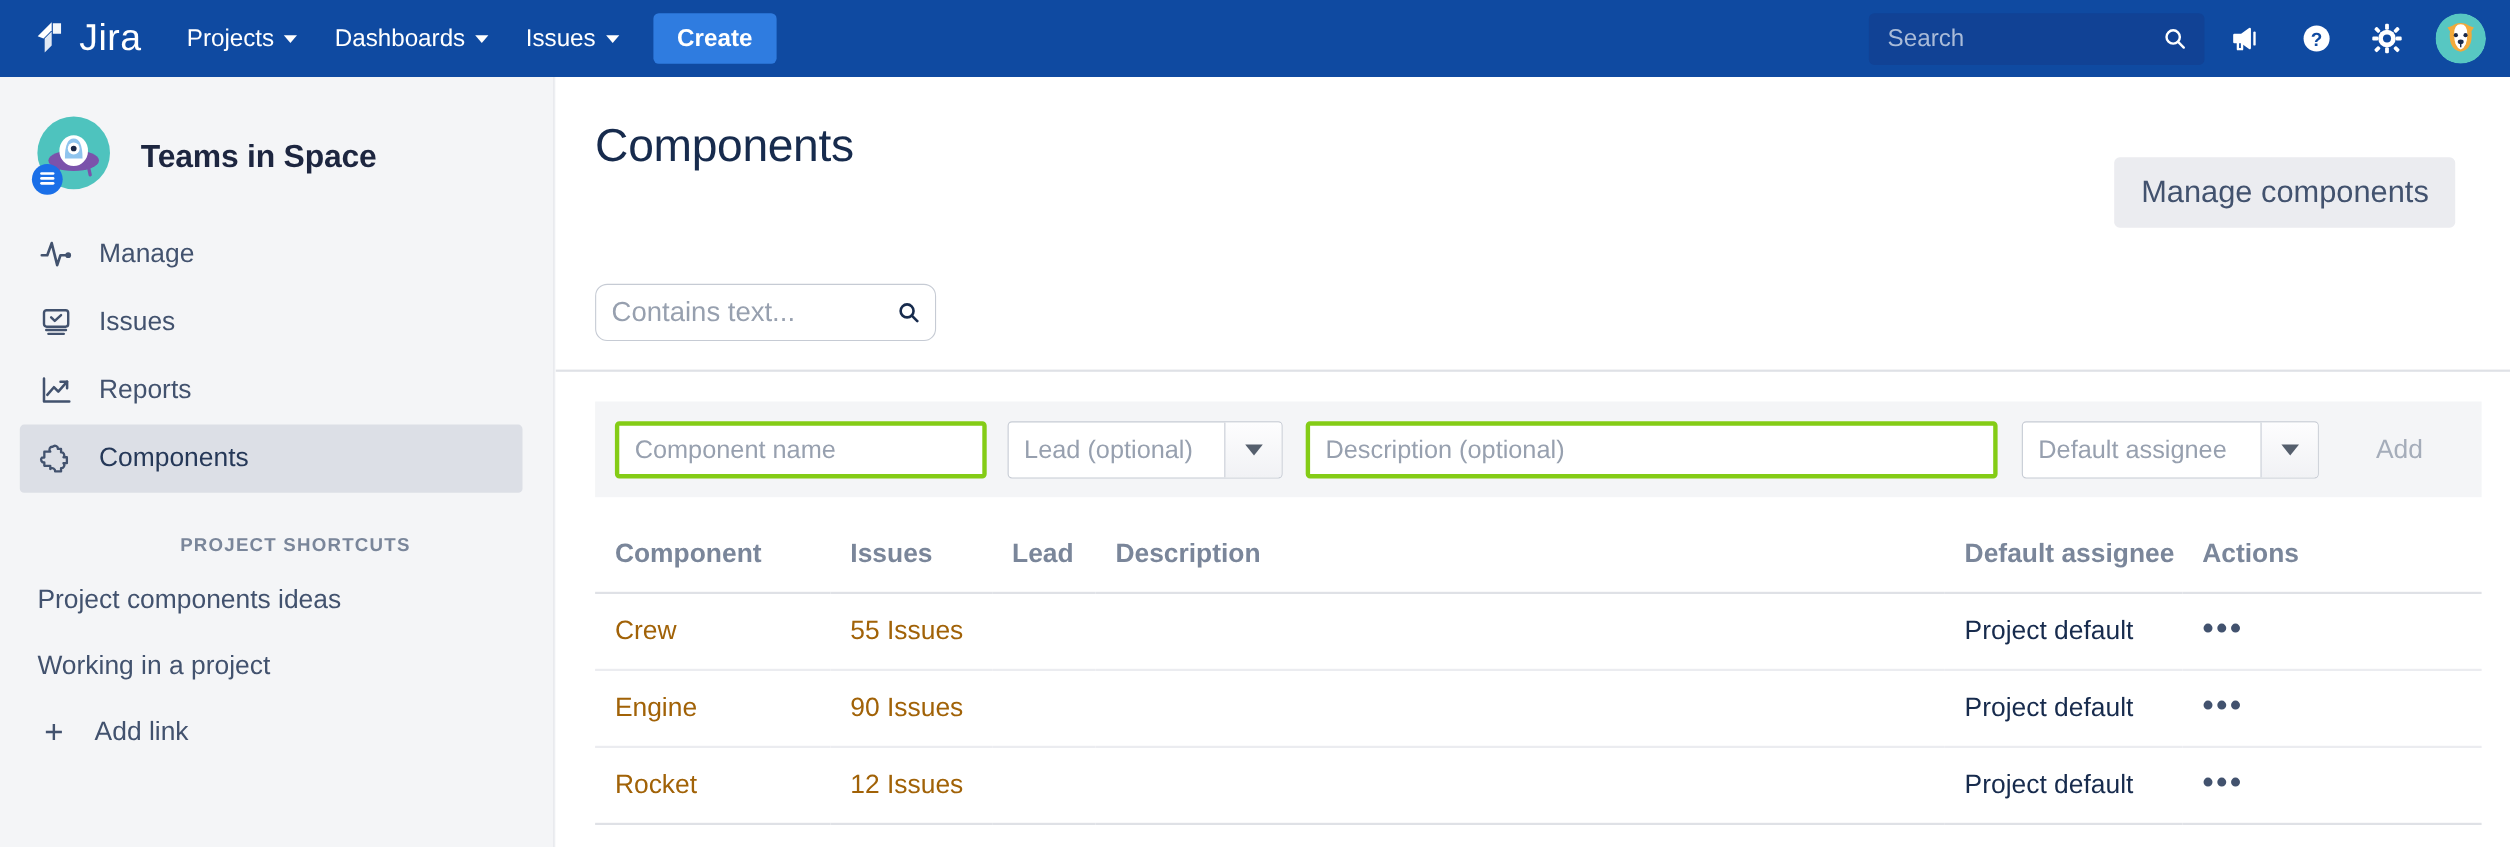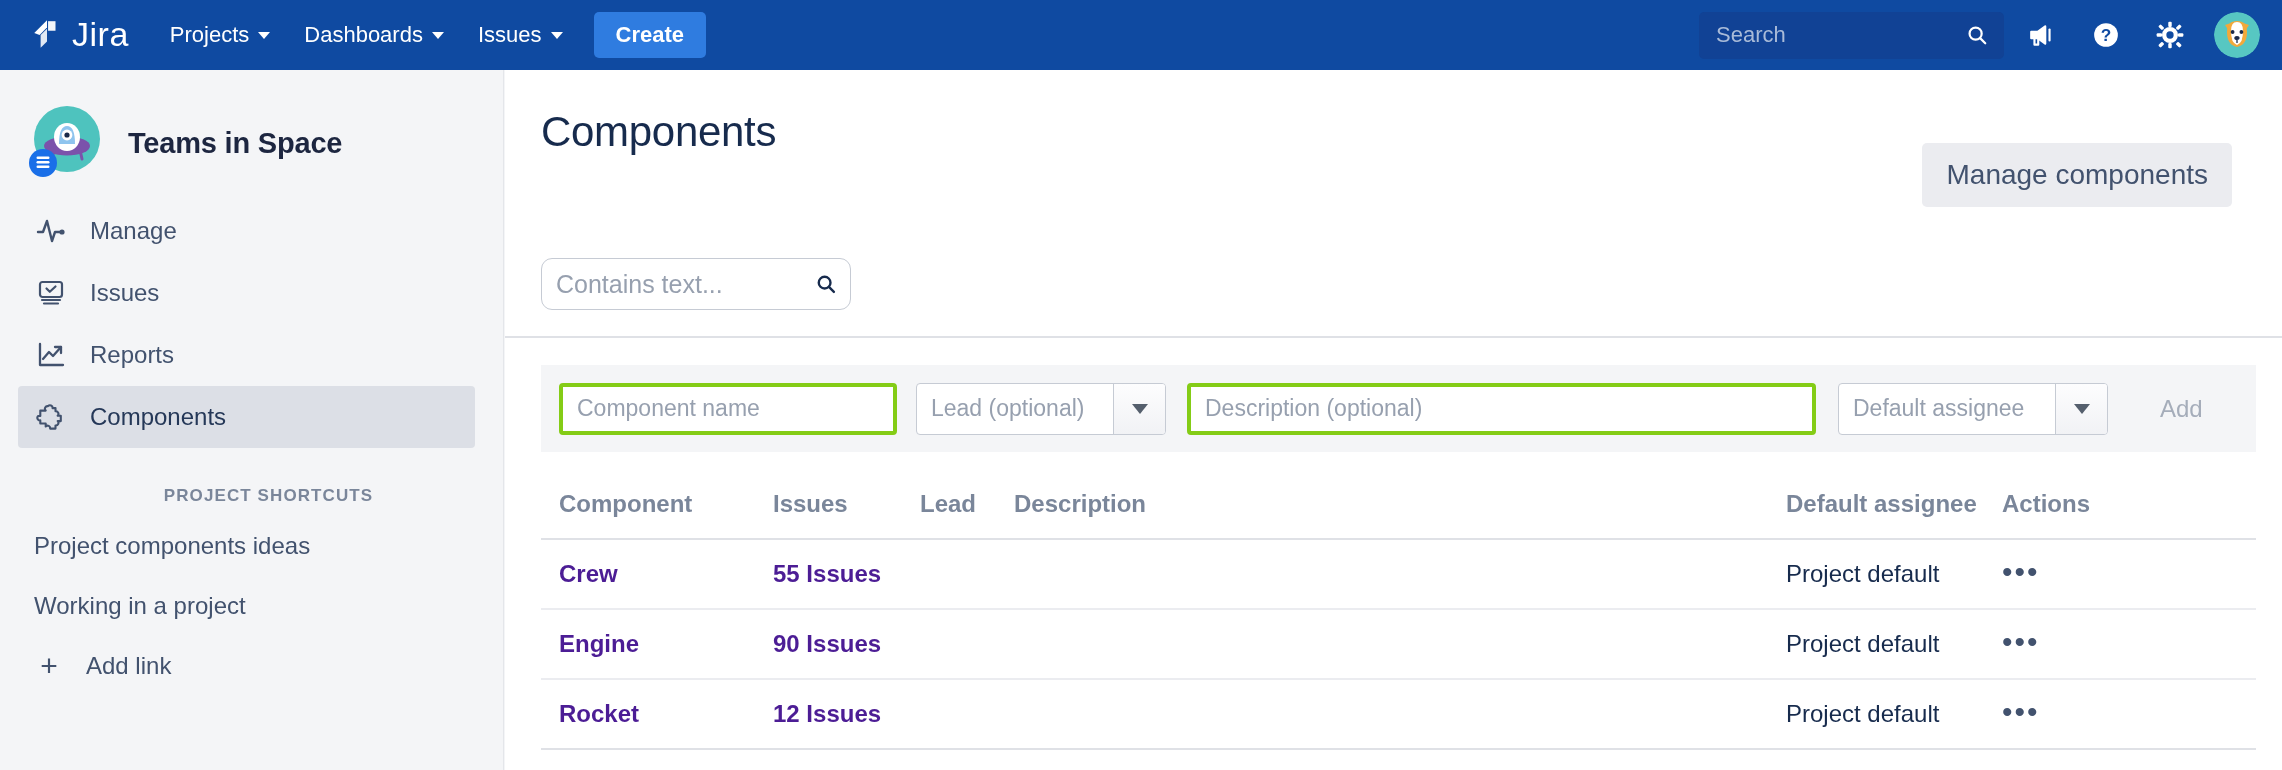--- a/index.html
+++ b/index.html
@@ -373,24 +373,23 @@
     vertical-align: middle;
   }
   .tbl tr:last-child td { border-bottom: 2px solid #dfe1e6; }
   .c-component { width: 214px; }
   .c-issues    { width: 147px; }
   .c-lead      { width: 94px;  }
   .c-desc      { width: 772px; }
   .c-assignee  { width: 216px; }
   .c-actions   { width: 272px; }
   .link {
-    color: #4c1d95;
+    color: #a16207;
     text-decoration: none;
     cursor: pointer;
-    font-weight: bold;
   }
   .dots {
     color: #42526e;
     font-size: 30px;
     letter-spacing: 2px;
     cursor: pointer;
     line-height: 0.7;
     display: inline-block;
   }
   .assignee-head-wrap { width: 120px; }

